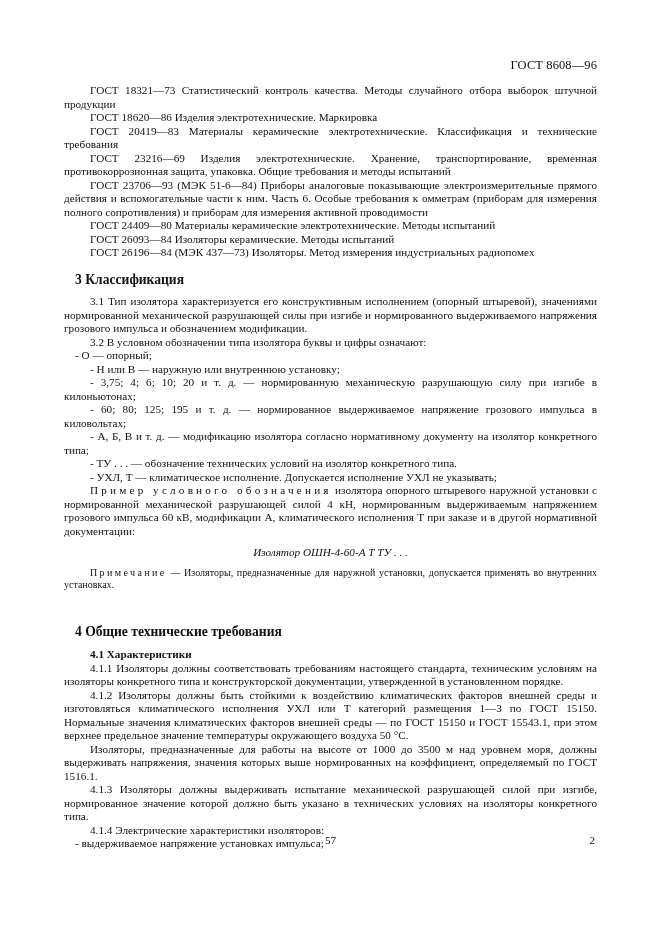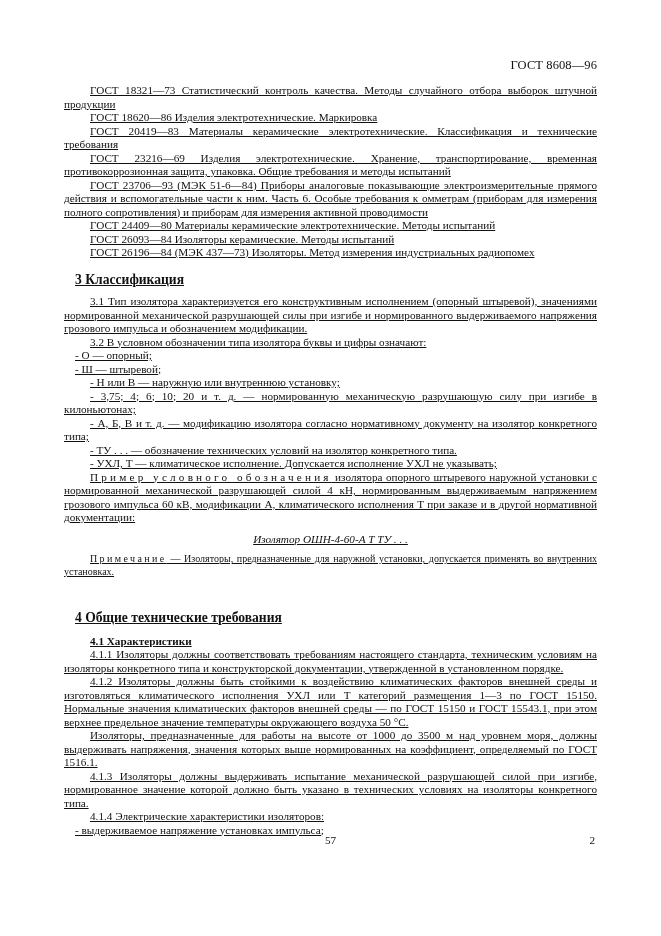--- a/index.html
+++ b/index.html
@@ -7,21 +7,21 @@
       width: 661px; height: 936px; position: relative; overflow: hidden;
       font-family: "Liberation Serif", "DejaVu Serif", serif;
       color: #111;
     }
     .page-header {
       position: absolute; top: 58px; right: 64px;
       font-weight: normal; font-size: 12.5px; letter-spacing: 0.1px;
     }
     .content {
       position: absolute; left: 64px; top: 84px; width: 533px;
-      font-size: 11.2px; line-height: 13.5px; text-align: justify; text-decoration: underline;
+      font-size: 11.2px; line-height: 13.5px; text-align: justify;
     }
     .p { margin: 0; text-indent: 26px; }
     .p.dash { text-indent: 11px; }
     .section-title {
       font-weight: bold; font-size: 13.6px; margin: 13px 0 9px 11px;
       font-family: "Liberation Serif", serif;
     }
     .section-title.s4 { margin-top: 33px; margin-bottom: 10px; }
     .subsection-title {
       font-weight: bold; font-size: 11.2px; margin: 0 0 0 26px;
@@ -54,23 +54,23 @@
     <p class="p">ГОСТ 23706—93 (МЭК 51-6—84)  Приборы аналоговые показывающие электроизмерительные прямого действия и вспомогательные части к ним. Часть 6. Особые требования к омметрам (приборам для измерения полного сопротивления) и приборам для измерения активной проводимости</p>
     <p class="p">ГОСТ 24409—80  Материалы керамические электротехнические. Методы испытаний</p>
     <p class="p">ГОСТ 26093—84  Изоляторы керамические. Методы испытаний</p>
     <p class="p">ГОСТ 26196—84 (МЭК 437—73)  Изоляторы. Метод измерения индустриальных радиопомех</p>
   </div>
 
   <div class="section-title">3  Классификация</div>
   <p class="p">3.1 Тип изолятора характеризуется его конструктивным исполнением (опорный штыревой), значениями нормированной механической разрушающей силы при изгибе и нормированного выдерживаемого напряжения грозового импульса и обозначением модификации.</p>
   <p class="p">3.2  В условном обозначении типа изолятора буквы и цифры означают:</p>
   <p class="p dash">- О — опорный;</p>
-  <p class="p dash">- Ш — штыревой;</p>
   <p class="p">- Н или В — наружную или внутреннюю установку;</p>
   <p class="p">- 3,75; 4; 6; 10; 20 и т. д. — нормированную механическую разрушающую силу при изгибе в килоньютонах;</p>
+  <p class="p">- 60; 80; 125; 195 и т. д. — нормированное выдерживаемое напряжение грозового импульса в киловольтах;</p>
   <p class="p">- А, Б, В и т. д. — модификацию изолятора согласно нормативному документу на изолятор конкретного типа;</p>
   <p class="p">- ТУ . . . — обозначение технических условий на изолятор конкретного типа.</p>
   <p class="p">- УХЛ, Т — климатическое исполнение. Допускается исполнение УХЛ не указывать;</p>
   <p class="p"><span class="spaced">Пример условного обозначения</span><span> изолятора опорного штыревого наружной установки с нормированной механической разрушающей силой 4 кН, нормированным выдерживаемым напряжением грозового импульса 60 кВ, модификации А, климатического исполнения Т при заказе и в другой нормативной документации:</span></p>
   <div class="example">Изолятор ОШН-4-60-А Т ТУ . . .</div>
   <p class="note"><span class="spaced">Примечание</span><span> — Изоляторы, предназначенные для наружной установки, допускается применять во внутренних установках.</span></p>
 
   <div class="section-title s4">4  Общие технические требования</div>
   <div class="subsection-title">4.1 Характеристики</div>
   <p class="p">4.1.1 Изоляторы должны соответствовать требованиям настоящего стандарта, техническим условиям на изоляторы конкретного типа и конструкторской документации, утвержденной в установленном порядке.</p>

